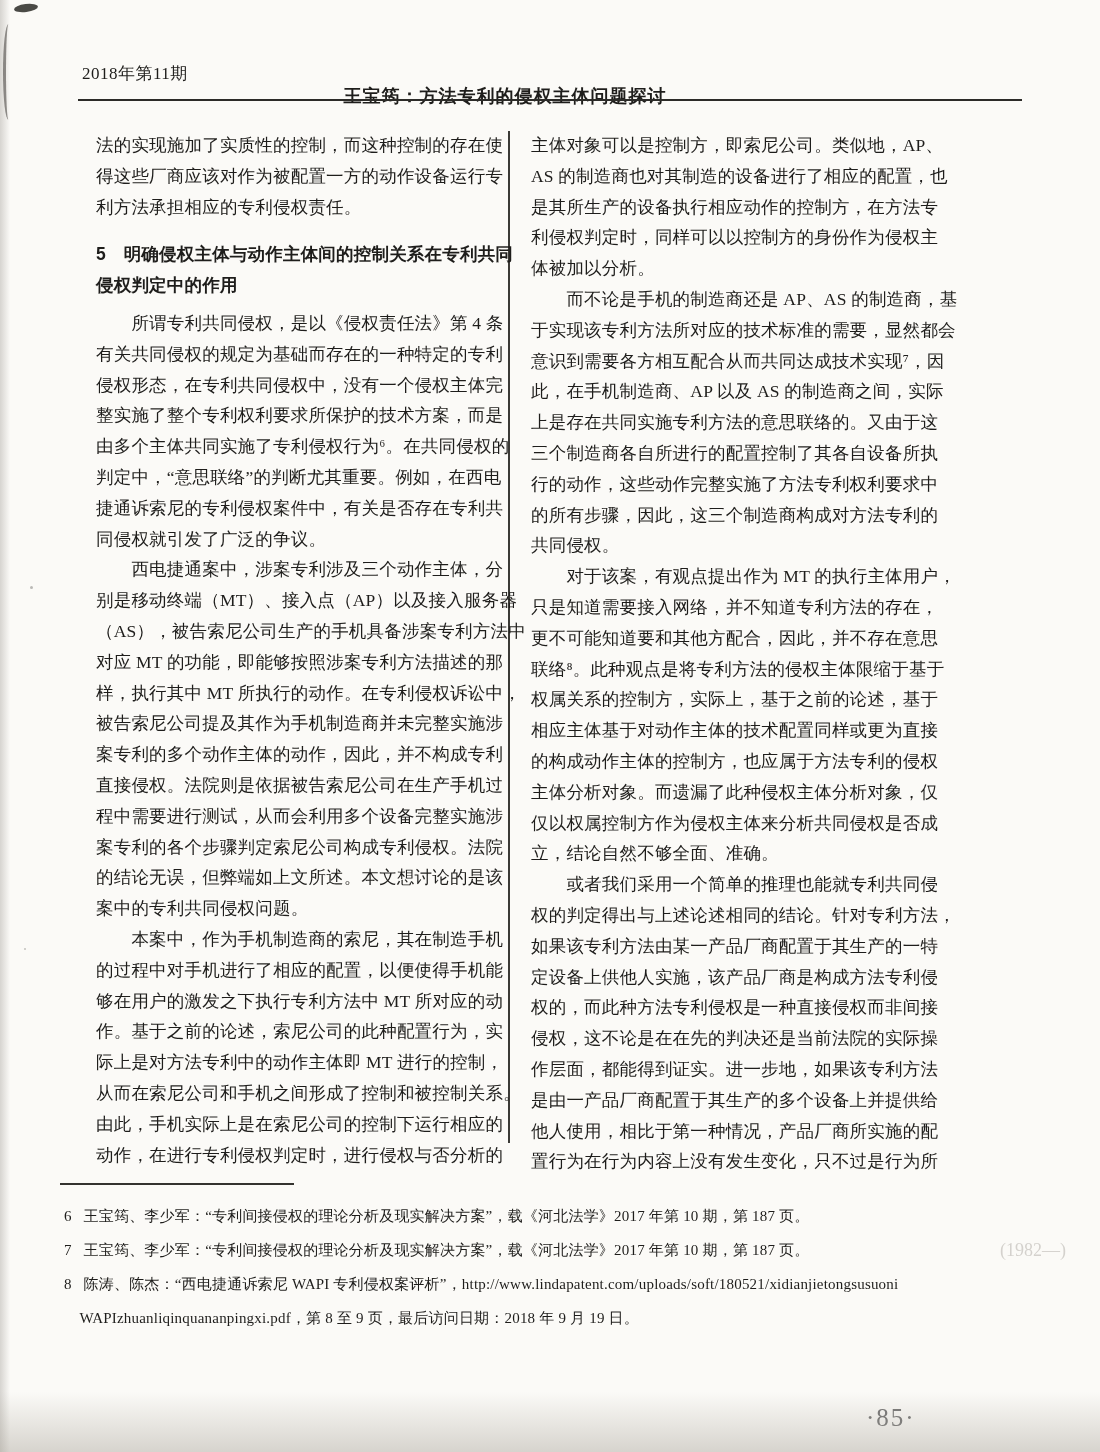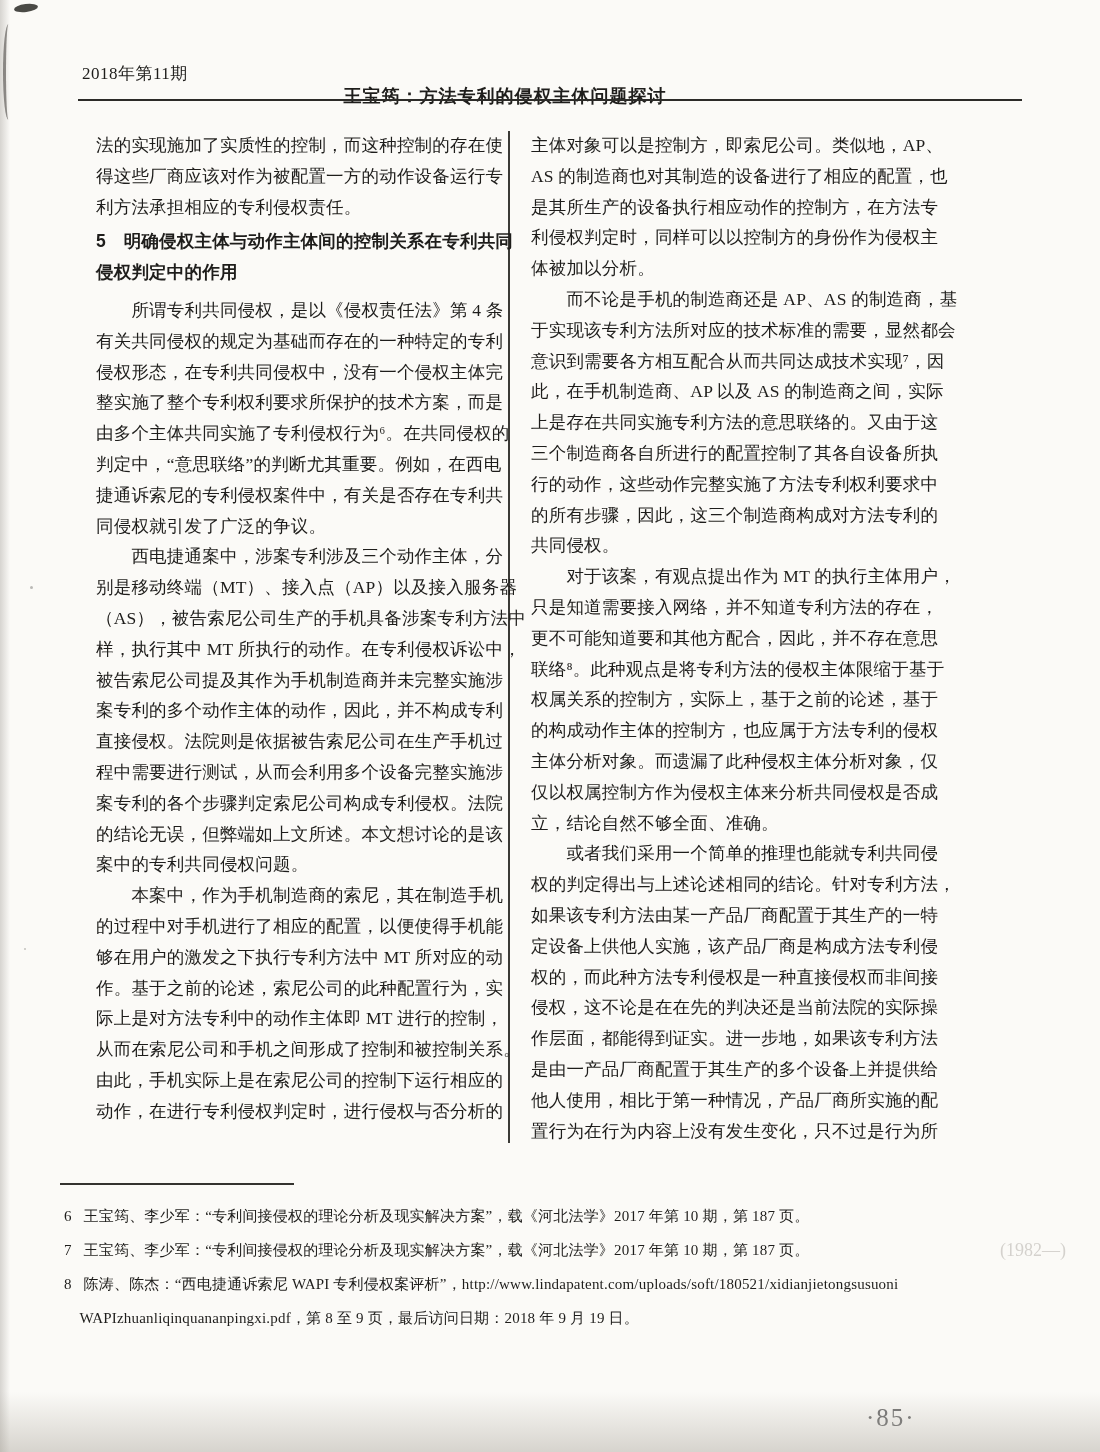--- a/index.html
+++ b/index.html
@@ -30,21 +30,21 @@
   .header-title{font-size:18px;font-weight:600;letter-spacing:1px;
     font-family:"Liberation Sans","DejaVu Sans",sans-serif;}
   .header-rule{position:absolute;left:78px;top:99px;width:944px;height:2px;background:#2c2b28;}
   
   .col-left{position:absolute;left:96px;top:130px;width:404px;}
   .col-right{position:absolute;left:531px;top:130px;width:414px;}
   .col-divider{position:absolute;left:508px;top:131px;width:2px;height:1012px;background:#3b3a36;}
   .tline{font-size:17.5px;line-height:30.8px;letter-spacing:.2px;white-space:pre;}
   .hline{font-weight:700;font-family:"Liberation Sans","DejaVu Sans",sans-serif;
     font-size:17.5px;line-height:30.8px;letter-spacing:.2px;white-space:pre;}
-  .sec-heading{margin-top:4px;margin-bottom:7px;}
+  .sec-heading{margin-top:17px;margin-bottom:7px;}
   
   .fn-rule{position:absolute;left:60px;top:1183px;width:234px;height:2px;background:#34332f;}
   .footnotes{position:absolute;left:64px;top:1199px;width:980px;}
   .fn-line{font-size:15px;line-height:34px;letter-spacing:.2px;white-space:pre;}
   
   .page-num{position:absolute;left:866px;top:1404px;font-size:25px;letter-spacing:2px;
     font-family:Liberation Serif, serif;color:#737373;}
 </style>
 </head>
 <body>
@@ -81,20 +81,21 @@
       <div class="tline">整实施了整个专利权利要求所保护的技术方案，而是</div>
       <div class="tline">由多个主体共同实施了专利侵权行为⁶。在共同侵权的</div>
       <div class="tline">判定中，“意思联络”的判断尤其重要。例如，在西电</div>
       <div class="tline">捷通诉索尼的专利侵权案件中，有关是否存在专利共</div>
       <div class="tline">同侵权就引发了广泛的争议。</div>
     </div>
   <div class="para">
       <div class="tline">　　西电捷通案中，涉案专利涉及三个动作主体，分</div>
       <div class="tline">别是移动终端（MT）、接入点（AP）以及接入服务器</div>
       <div class="tline">（AS），被告索尼公司生产的手机具备涉案专利方法中</div>
+      <div class="tline">对应 MT 的功能，即能够按照涉案专利方法描述的那</div>
       <div class="tline">样，执行其中 MT 所执行的动作。在专利侵权诉讼中，</div>
       <div class="tline">被告索尼公司提及其作为手机制造商并未完整实施涉</div>
       <div class="tline">案专利的多个动作主体的动作，因此，并不构成专利</div>
       <div class="tline">直接侵权。法院则是依据被告索尼公司在生产手机过</div>
       <div class="tline">程中需要进行测试，从而会利用多个设备完整实施涉</div>
       <div class="tline">案专利的各个步骤判定索尼公司构成专利侵权。法院</div>
       <div class="tline">的结论无误，但弊端如上文所述。本文想讨论的是该</div>
       <div class="tline">案中的专利共同侵权问题。</div>
     </div>
   <div class="para">
@@ -127,20 +128,21 @@
       <div class="tline">行的动作，这些动作完整实施了方法专利权利要求中</div>
       <div class="tline">的所有步骤，因此，这三个制造商构成对方法专利的</div>
       <div class="tline">共同侵权。</div>
     </div>
   <div class="para">
       <div class="tline">　　对于该案，有观点提出作为 MT 的执行主体用户，</div>
       <div class="tline">只是知道需要接入网络，并不知道专利方法的存在，</div>
       <div class="tline">更不可能知道要和其他方配合，因此，并不存在意思</div>
       <div class="tline">联络⁸。此种观点是将专利方法的侵权主体限缩于基于</div>
       <div class="tline">权属关系的控制方，实际上，基于之前的论述，基于</div>
+      <div class="tline">相应主体基于对动作主体的技术配置同样或更为直接</div>
       <div class="tline">的构成动作主体的控制方，也应属于方法专利的侵权</div>
       <div class="tline">主体分析对象。而遗漏了此种侵权主体分析对象，仅</div>
       <div class="tline">仅以权属控制方作为侵权主体来分析共同侵权是否成</div>
       <div class="tline">立，结论自然不够全面、准确。</div>
     </div>
   <div class="para">
       <div class="tline">　　或者我们采用一个简单的推理也能就专利共同侵</div>
       <div class="tline">权的判定得出与上述论述相同的结论。针对专利方法，</div>
       <div class="tline">如果该专利方法由某一产品厂商配置于其生产的一特</div>
       <div class="tline">定设备上供他人实施，该产品厂商是构成方法专利侵</div>

